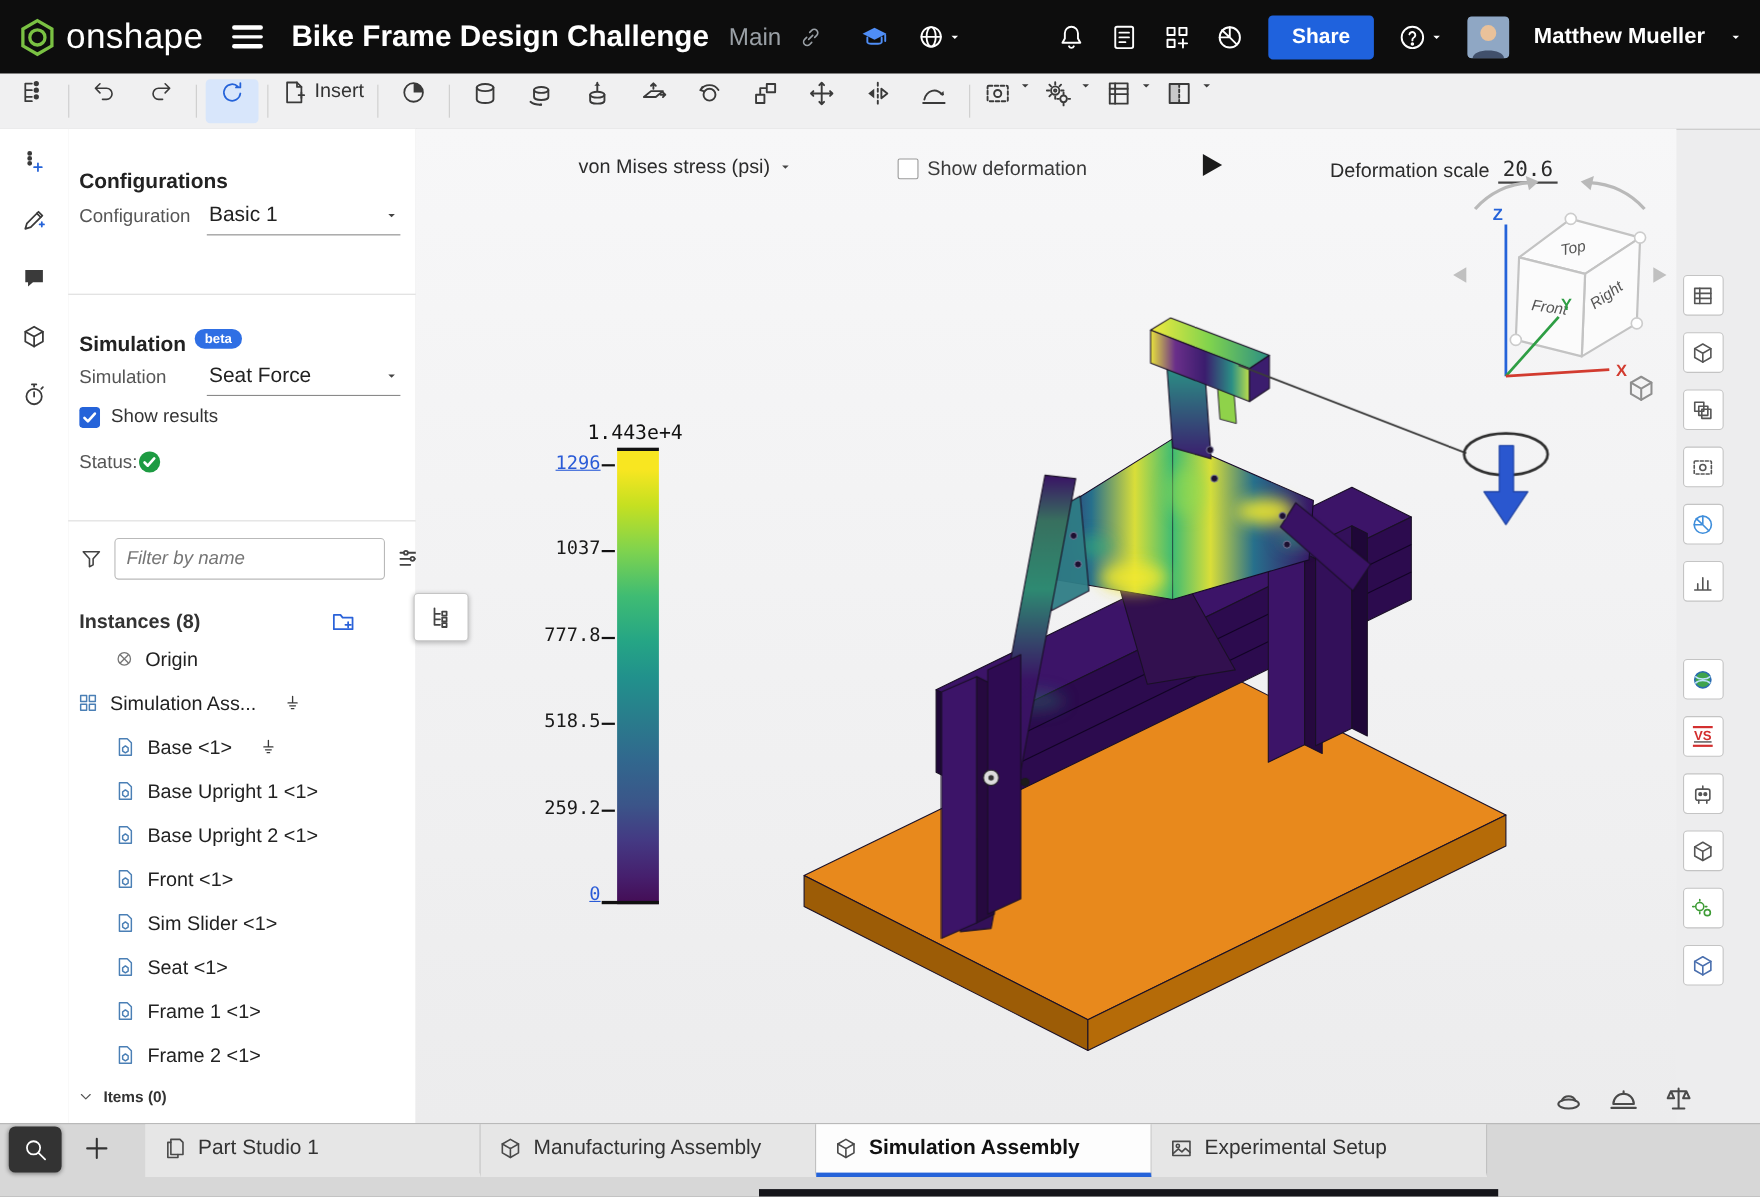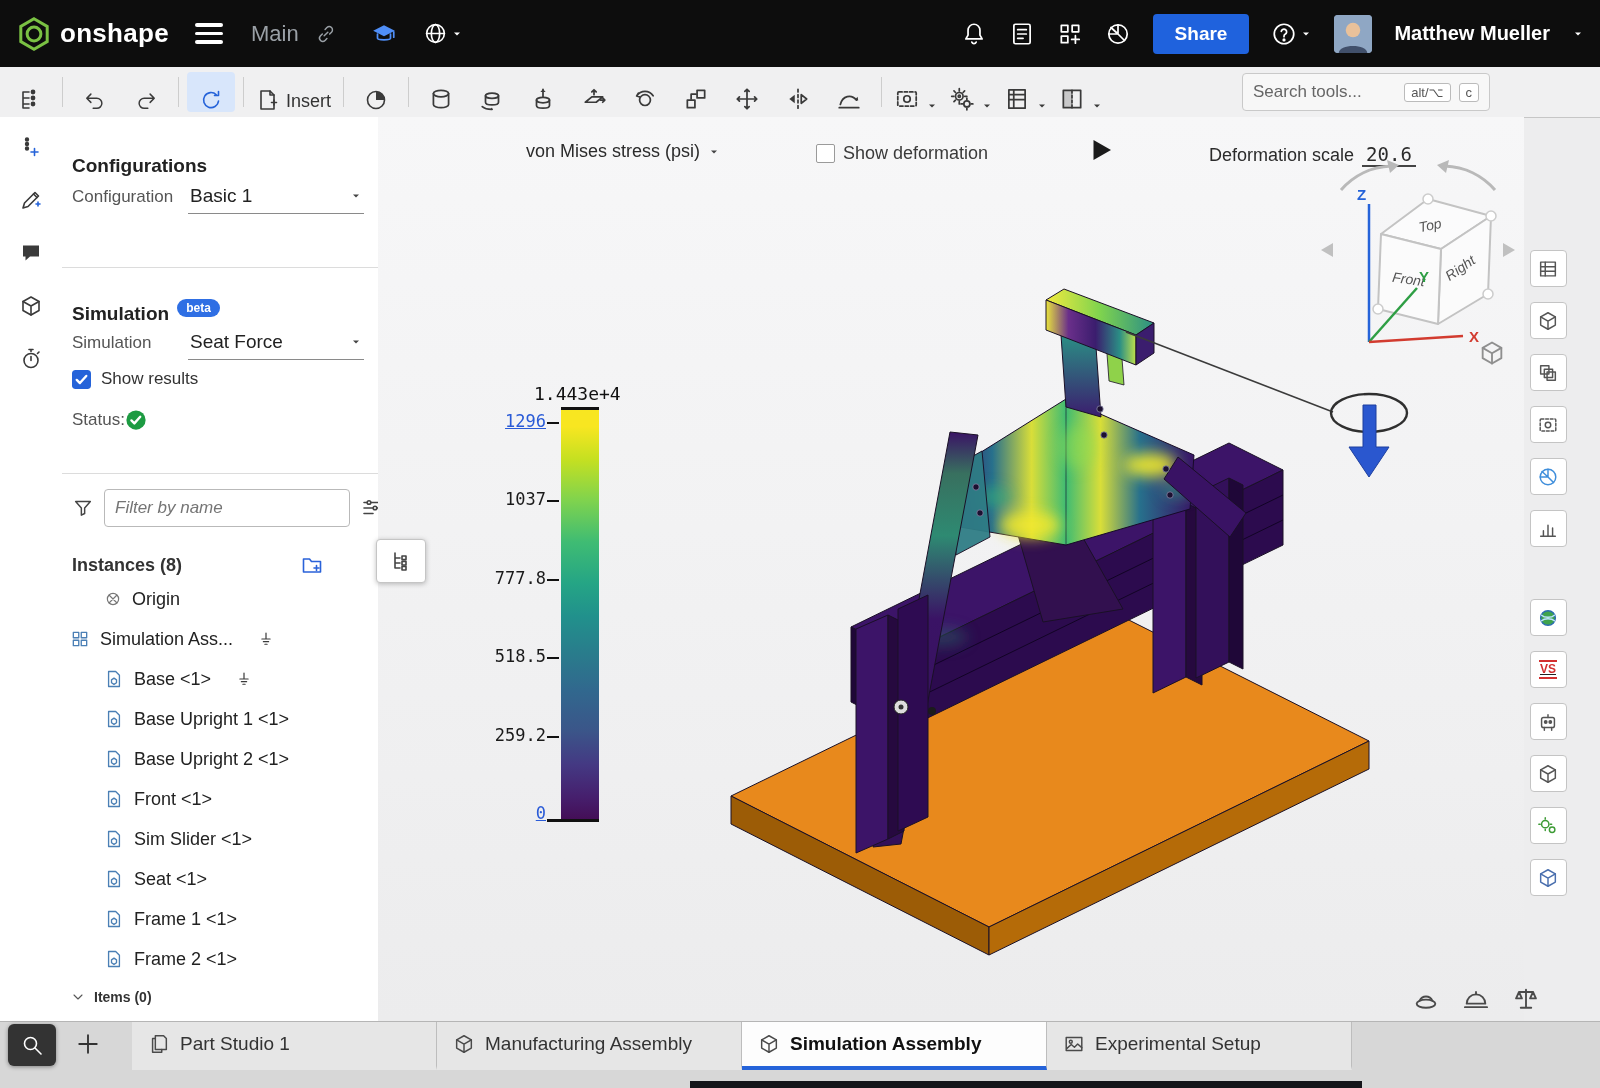--- a/index.html
+++ b/index.html
@@ -9,38 +9,38 @@
   .ic{display:inline-flex;width:24px;height:24px;flex:0 0 auto;}
   .ic svg{width:100%;height:100%;}
   .s12{width:12px;height:12px}.s16{width:16px;height:16px}
   .s18{width:18px;height:18px}.s20{width:20px;height:20px}.s22{width:22px;height:22px}
   .s26{width:26px;height:26px}.s28{width:28px;height:28px}.s30{width:30px;height:30px}
 
   
   #topbar{position:absolute;top:0;left:0;right:0;height:67px;background:#0d0d0d;color:#fff;
           display:flex;align-items:center;padding:0 16px;gap:16px;}
   .logo{display:flex;align-items:center;gap:8px;}
-  .logo-text{font-size:26px;font-weight:700;letter-spacing:.3px;text-align:center;}
+  .logo-text{font-size:32px;font-weight:400;letter-spacing:.3px;text-align:center;}
   .burger{display:flex;flex-direction:column;gap:5px;width:28px;margin:0 10px;}
   .burger i{height:3.5px;background:#fff;border-radius:2px;}
   .doc-title{font-size:27px;font-weight:700;white-space:nowrap;}
   .branch{font-size:22px;color:#9aa0a6;margin-left:2px;}
   .tb-ic{color:#fff;display:flex;align-items:center;gap:3px;}
   .tb-ic.gray{color:#9aa0a6}.tb-ic.blue{color:#4f8ef7}
   .right-cluster{margin-left:auto;display:flex;align-items:center;gap:22px;}
   .share-btn{background:#1f62dd;color:#fff;font-size:19px;font-weight:600;border:none;
              border-radius:4px;padding:9px 22px;}
   .avatar{width:38px;height:38px;border-radius:4px;overflow:hidden;background:#7d95b5;}
   .username{font-size:20px;font-weight:600;white-space:nowrap;}
 
   
   #toolbar{position:absolute;top:67px;left:0;right:0;height:50px;background:#f0f0f1;
            border-bottom:1px solid #c6c6c6;display:flex;align-items:center;padding:0 6px;
            gap:3px;color:#3a3a3a;}
-  .tbtn{height:40px;min-width:40px;display:flex;align-items:flex-end;justify-content:center;
+  .tbtn{height:40px;min-width:40px;display:flex;align-items:flex-start;justify-content:center;
         gap:6px;border-radius:4px;padding:0 4px;}
   .tbtn.active{background:#d8e6fb;color:#2563d9;}
   .tbtn .lbl{font-size:18px;color:#333;}
   .sep{width:1px;height:30px;background:#cdcdcd;margin:0 5px;}
   .searchtools{margin-left:auto;margin-right:104px;display:flex;align-items:center;gap:8px;
                background:#f7f7f7;border:1px solid #c9c9c9;border-radius:4px;height:36px;
                padding:0 10px;color:#666;font-size:17px;width:226px;}
   .searchtools kbd{background:#fff;border:1px solid #bbb;border-radius:3px;padding:1px 6px;
                    font-size:13px;color:#555;font-family:"Liberation Sans",sans-serif;}
 
@@ -137,20 +137,21 @@
         <path d="M12 1.8l8.8 5.1v10.2L12 22.2l-8.8-5.1V6.9z" fill="none" stroke="#7ac143" stroke-width="2"></path>
         <circle cx="12" cy="12" r="4.6" fill="none" stroke="#7ac143" stroke-width="2"></circle>
       </svg>
       <span class="logo-text">onshape</span>
     </div>
     <div class="burger">
         <i></i>
         <i></i>
         <i></i>
       </div>
+    <span class="doc-title">Bike Frame Design Challenge</span>
     <span class="branch">Main</span>
     <span class="ic s22 tb-ic gray">
         <svg viewBox="0 0 24 24" fill="none" stroke="currentColor" stroke-width="1.6" stroke-linecap="round" stroke-linejoin="round">
           <path d="M10 14l4-4M8 12l-2 2a3.5 3.5 0 0 0 5 5l2-2M16 12l2-2a3.5 3.5 0 0 0-5-5l-2 2"></path>
         </svg>
       </span>
     <span class="ic s26 tb-ic blue" style="margin-left:18px;">
         <svg viewBox="0 0 24 24" fill="none" stroke="currentColor" stroke-width="1.6" stroke-linecap="round" stroke-linejoin="round">
           <path d="M2 9l10-5 10 5-10 5z" fill="currentColor" stroke="none"></path>
           <path d="M6 12v4c0 1.8 12 1.8 12 0v-4M21 10v5"></path>
@@ -407,25 +408,20 @@
             <rect x="4" y="4" width="16" height="16"></rect>
             <path d="M12 4v16" stroke-dasharray="2.5 2"></path>
             <path d="M4 4h8v16H4z" fill="currentColor" opacity=".22" stroke="none"></path>
           </svg>
         </span>
       <span class="ic s12">
           <svg viewBox="0 0 24 24" fill="none" stroke="currentColor" stroke-width="1.6" stroke-linecap="round" stroke-linejoin="round">
             <path d="M6 9l6 6 6-6z" fill="currentColor" stroke="none"></path>
           </svg>
         </span>
-    </div>
-    <div class="searchtools">
-      <span style="flex:1">Search tools...</span>
-      <kbd>alt/⌥</kbd>
-      <kbd>c</kbd>
     </div>
   </div>
 
   <nav id="leftstrip">
     <div class="strip-btn">
         <span class="ic s24">
           <svg viewBox="0 0 24 24" fill="none" stroke="currentColor" stroke-width="1.6" stroke-linecap="round" stroke-linejoin="round">
             <circle cx="8" cy="4.5" r="1.4" fill="currentColor"></circle>
             <circle cx="8" cy="9" r="1.4" fill="currentColor"></circle>
             <circle cx="8" cy="13.5" r="1.4" fill="currentColor"></circle>

